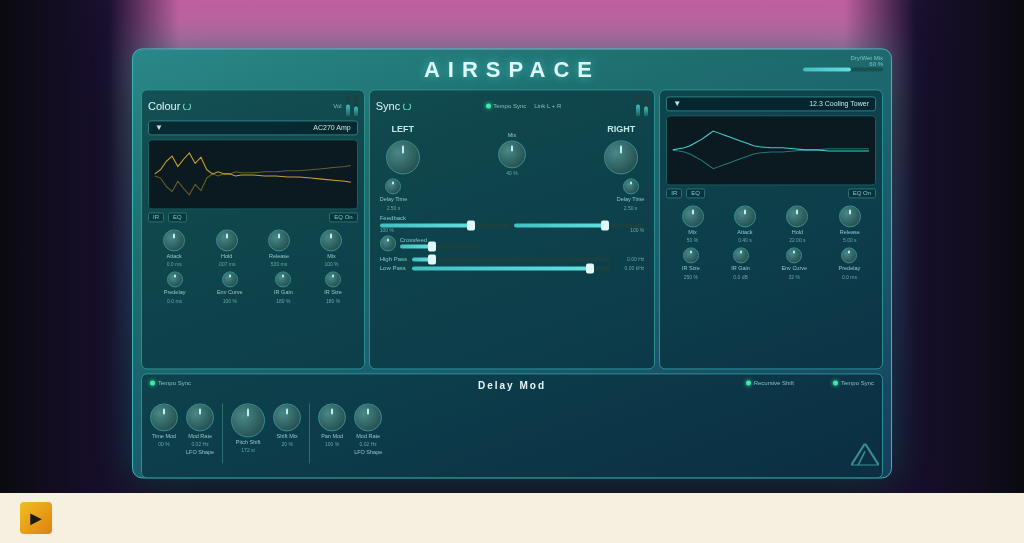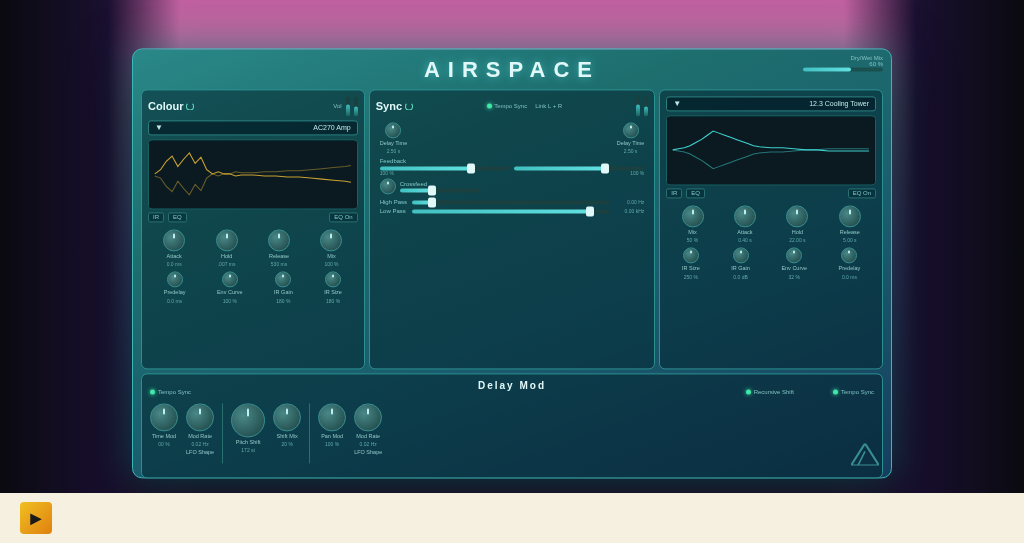--- a/index.html
+++ b/index.html
@@ -98,21 +98,21 @@
 
     .section-header {
       display: flex;
       align-items: center;
       justify-content: space-between;
       margin-bottom: 4px;
     }
 
     .section-title {
       font-size: 11px;
-      font-weight: bold;
+      font-weight: normal;
       color: #e0f8f8;
       display: flex;
       align-items: center;
       gap: 3px;
       justify-content: space-between;
     }
 
     .power-icon {
       width: 8px; height: 8px;
       border: 1.5px solid #60e0c0;
@@ -560,20 +560,41 @@
         <div class="section-controls-right">
           <div class="vert-slider">
             <div style="width:100%;height:60%;background:linear-gradient(180deg,#40c0c0,#1a6060);border-radius:2px;position:absolute;bottom:0;"></div>
           </div>
           <div class="vert-slider">
             <div style="width:100%;height:50%;background:linear-gradient(180deg,#40c0c0,#1a6060);border-radius:2px;position:absolute;bottom:0;"></div>
           </div>
         </div>
       </div>
 
+      <div style="display:flex;justify-content:space-between;align-items:flex-start;padding:0 10px;margin-top:4px;">
+        <div style="display:flex;flex-direction:column;align-items:center;gap:2px;">
+          <div class="delay-side-label">LEFT</div>
+          <div class="knob" style="width:34px;height:34px;">
+            <div class="knob-dot" style="height:8px;top:4px;"></div>
+          </div>
+        </div>
+        <div style="display:flex;flex-direction:column;align-items:center;gap:2px;margin-top:8px;">
+          <div class="knob-label">Mix</div>
+          <div class="knob" style="width:28px;height:28px;">
+            <div class="knob-dot" style="height:6px;top:4px;"></div>
+          </div>
+          <div class="knob-value">40 %</div>
+        </div>
+        <div style="display:flex;flex-direction:column;align-items:center;gap:2px;">
+          <div class="delay-side-label">RIGHT</div>
+          <div class="knob" style="width:34px;height:34px;">
+            <div class="knob-dot" style="height:8px;top:4px;"></div>
+          </div>
+        </div>
+      </div>
 
       <div style="display:flex;justify-content:space-between;padding:0 4px;margin-top:2px;">
         <div class="knob-group">
           <div class="knob knob-small">
             <div class="knob-dot" style="height:3px;top:2px;"></div>
           </div>
           <div class="knob-label">Delay Time</div>
           <div class="knob-value">2.50 s</div>
         </div>
         <div class="knob-group">
@@ -718,21 +739,21 @@
             <div class="knob-dot" style="height:3px;top:2px;"></div>
           </div>
           <div class="knob-label">Predelay</div>
           <div class="knob-value">0.0 ms</div>
         </div>
       </div>
     </div>
   </div>
 
   <div class="delay-mod-section">
-    <div style="display:flex;align-items:flex-end;justify-content:center;position:relative;margin-bottom:8px;">
+    <div style="display:flex;align-items:flex-start;justify-content:center;position:relative;margin-bottom:8px;">
       <div style="position:absolute;left:0;display:flex;align-items:center;gap:3px;">
         <div class="small-circle-led"></div>
         <span class="small-label">Tempo Sync</span>
       </div>
       <div class="delay-mod-header">Delay Mod</div>
       <div style="position:absolute;right:80px;display:flex;align-items:center;gap:3px;">
         <div class="small-circle-led"></div>
         <span class="small-label">Recursive Shift</span>
       </div>
       <div style="position:absolute;right:0;display:flex;align-items:center;gap:3px;">

